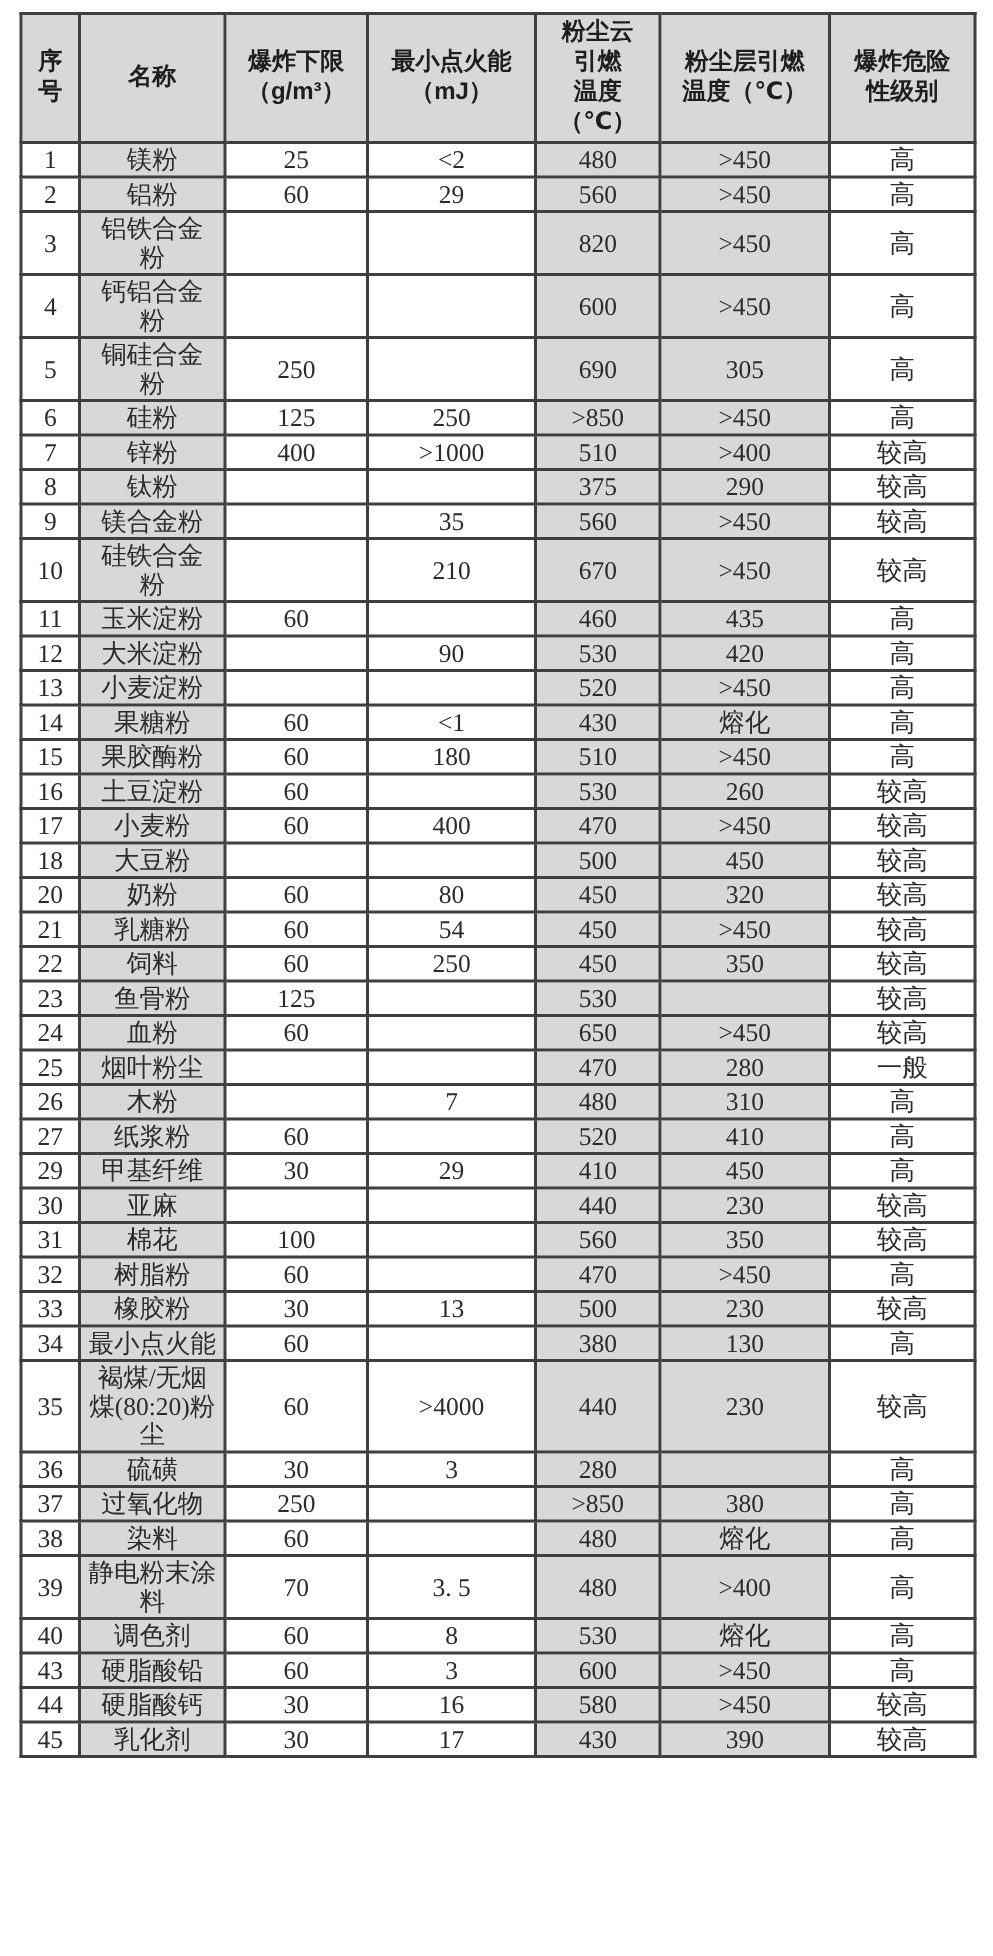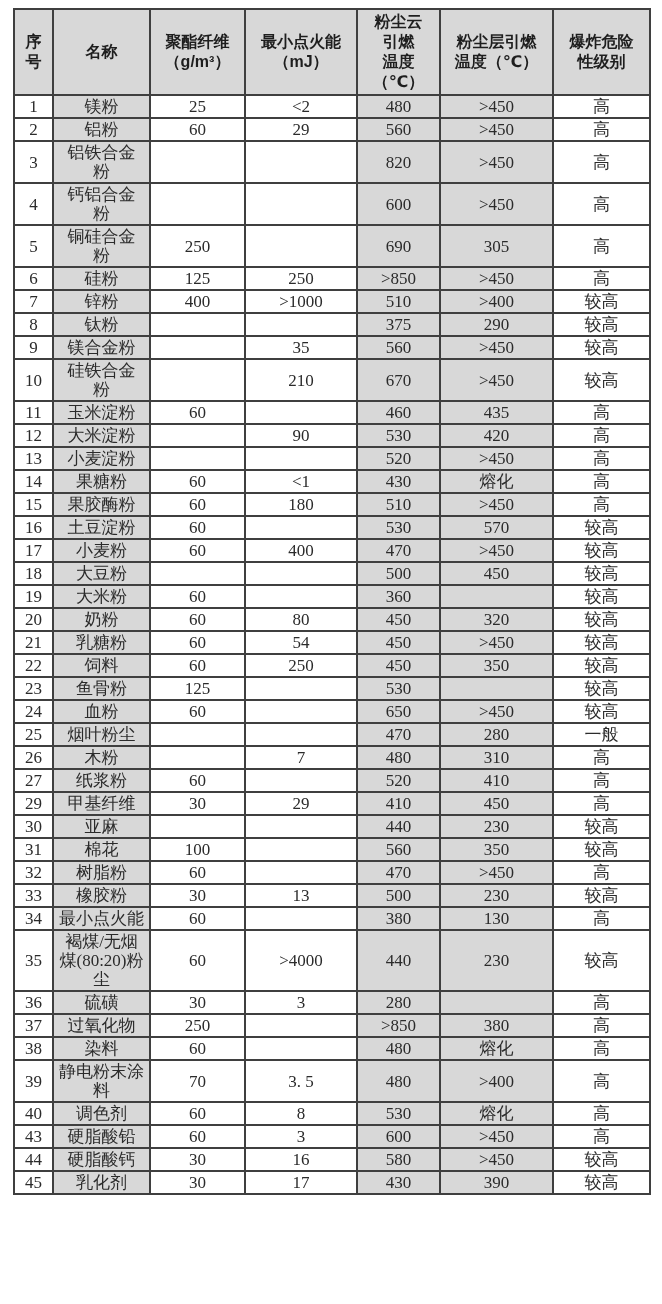--- a/index.html
+++ b/index.html
@@ -66,21 +66,21 @@
         <col class="c3">
       <col class="c4">
         <col class="c5">
         <col class="c6">
     </colgroup>
     <thead>
       <tr>
           <th>序
 号</th>
           <th>名称</th>
-          <th>聚酯纤维
+          <th>爆炸下限
 （g/m³）</th>
           <th>最小点火能
 （mJ）</th>
           <th>粉尘云
 引燃
 温度
 （℃）</th>
           <th>粉尘层引燃
 温度（℃）</th>
           <th>爆炸危险
@@ -226,48 +226,39 @@
           <td>510</td>
           <td>&gt;450</td>
           <td>高</td>
         </tr>
         <tr>
           <td>16</td>
           <td>土豆淀粉</td>
           <td>60</td>
           <td></td>
           <td>530</td>
-          <td>570</td>
+          <td>260</td>
           <td>较高</td>
         </tr>
         <tr>
           <td>17</td>
           <td>小麦粉</td>
           <td>60</td>
           <td>400</td>
           <td>470</td>
           <td>&gt;450</td>
           <td>较高</td>
         </tr>
         <tr>
           <td>18</td>
           <td>大豆粉</td>
           <td></td>
           <td></td>
           <td>500</td>
           <td>450</td>
-          <td>较高</td>
-        </tr>
-        <tr>
-          <td>19</td>
-          <td>大米粉</td>
-          <td>60</td>
-          <td></td>
-          <td>360</td>
-          <td></td>
           <td>较高</td>
         </tr>
         <tr>
           <td>20</td>
           <td>奶粉</td>
           <td>60</td>
           <td>80</td>
           <td>450</td>
           <td>320</td>
           <td>较高</td>

